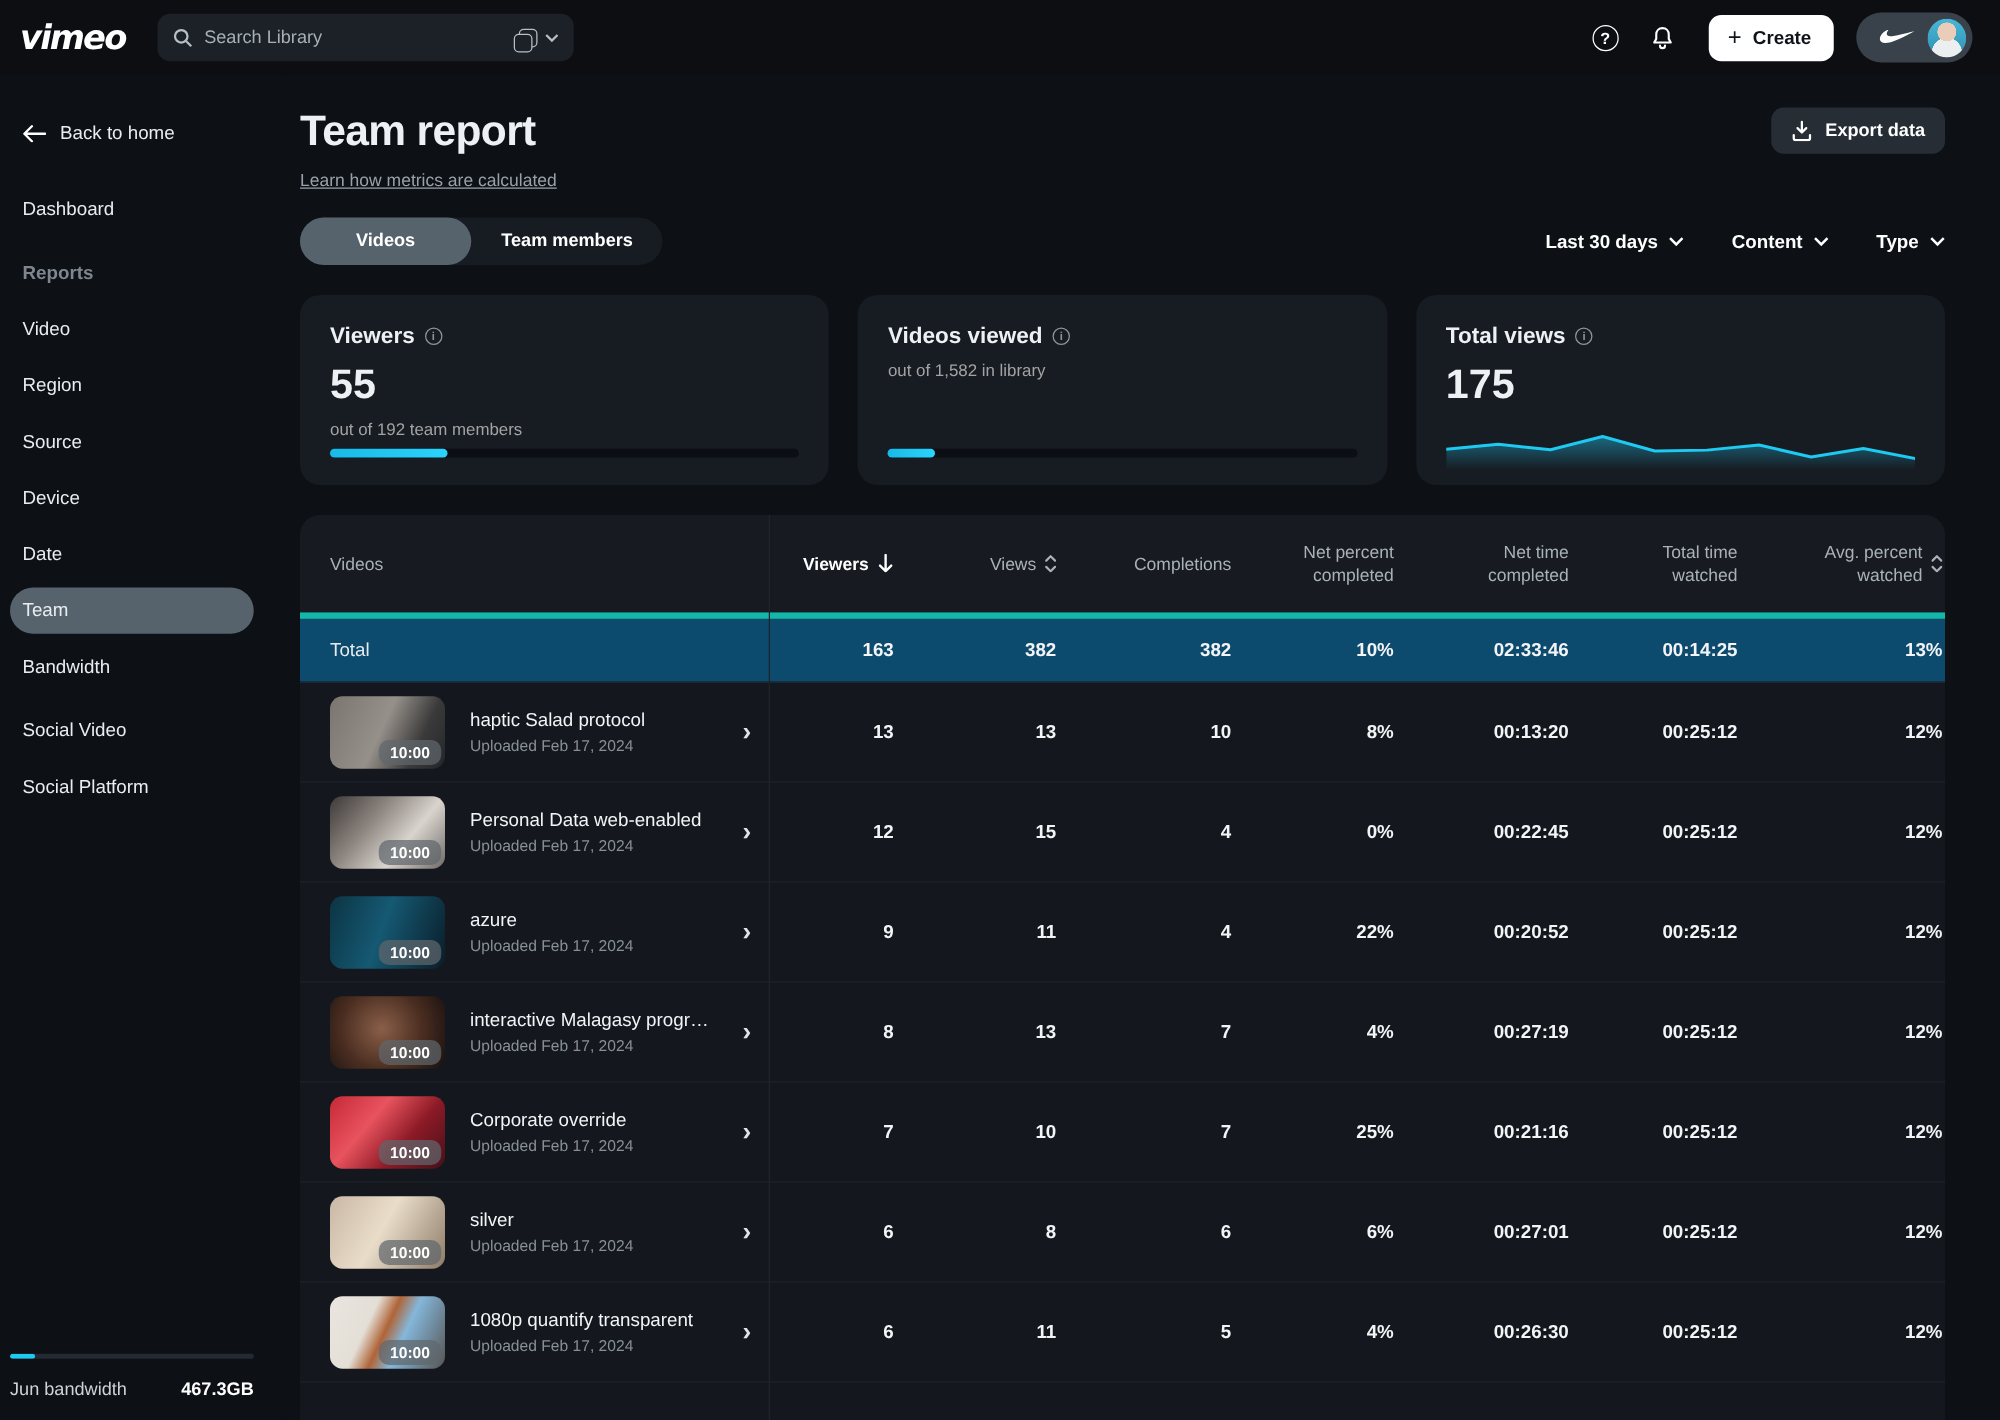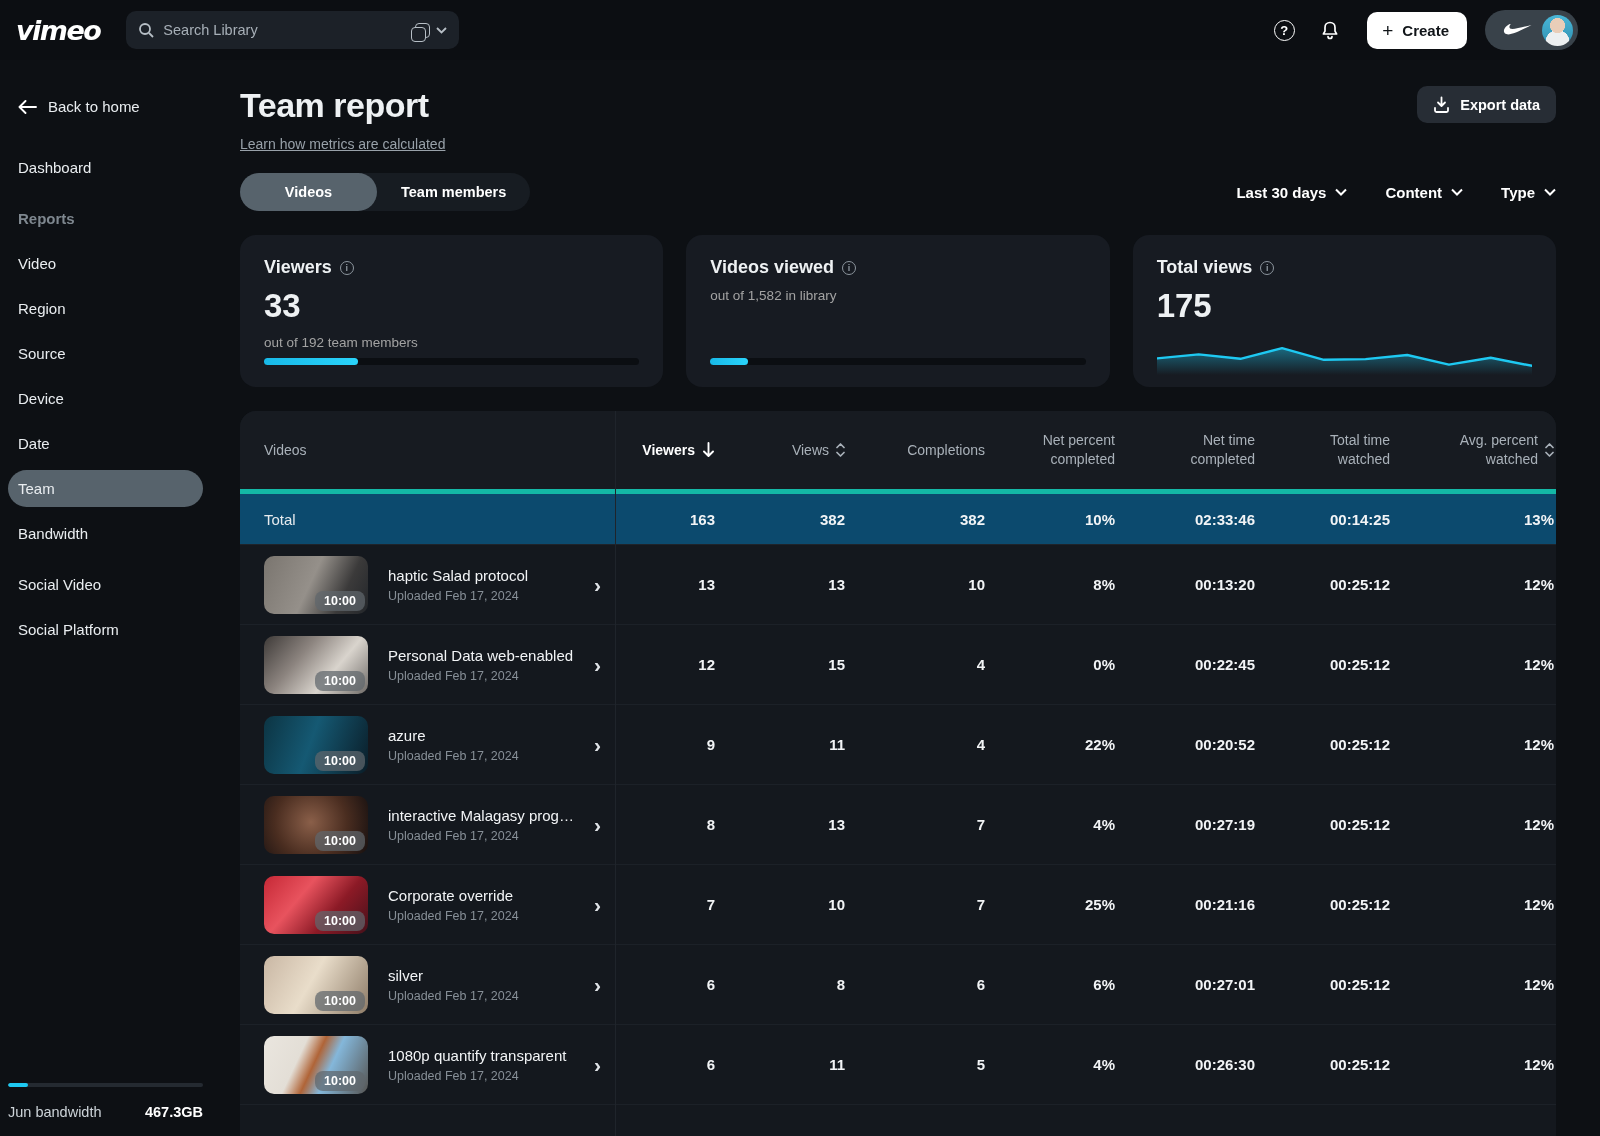--- a/index.html
+++ b/index.html
@@ -81,21 +81,21 @@
   .thead .hcell { text-align:right; line-height:1.35; padding-left:10px; display:flex; justify-content:flex-end; align-items:center; gap:7px; cursor:pointer; }
   .thead .hfirst { text-align:left; padding-left:24px; justify-content:flex-start; cursor:default; }
   .thead .active-sort { color:#fff; font-weight:700; }
   .hwrap { max-width:110px; }
   .total-row { height:56px; background:#0c4a6e; border-top:5px solid #14b8a6; border-bottom:1px solid #1e232a; font-size:15px; }
   .total-row .tfirst { padding-left:24px; color:#e7ebee; }
   .num { text-align:right; font-weight:700; font-size:15px; color:#f2f4f6; }
   .trow { height:80px; border-bottom:1px solid #1c2128; font-size:15px; }
   .trow .num { font-weight:600; }
   .cell-video { display:flex; align-items:center; padding-left:24px; gap:20px; }
-  .thumb { position:relative; width:104px; height:58px; border-radius:10px; flex:0 0 auto; overflow:hidden; cursor:pointer;padding-left:20px; }
+  .thumb { position:relative; width:92px; height:58px; border-radius:10px; flex:0 0 auto; overflow:hidden; cursor:pointer;padding-left:20px; }
   .dur { position:absolute; right:3px; bottom:3px; background:rgba(96,102,108,0.72); color:#fff; font-size:12.5px; font-weight:600; padding:3px 9px; border-radius:8px; }
   .vmeta { flex:1; min-width:0; }
   .vtitle { font-size:15px; color:#f2f4f6; white-space:nowrap; overflow:hidden; text-overflow:ellipsis; cursor:pointer; }
   .vsub { font-size:12.5px; color:#878f97; margin-top:5px; }
   .chev { color:#dfe3e7; font-size:21px; margin-right:14px; cursor:pointer; font-weight:600; }
   .t0 { background:linear-gradient(115deg,#7a756f 0%,#95908a 45%,#3b3a3a 75%,#23262a 100%); }
   .t1 { background:linear-gradient(130deg,#3e3a38 0%,#8c847f 35%,#d9d4cd 65%,#6e6a67 100%); }
   .t2 { background:linear-gradient(110deg,#0c3443 0%,#155973 45%,#0a1d28 100%); }
   .t3 { background:radial-gradient(circle at 45% 45%, #8a5f49 0%, #4a2d20 55%, #171010 100%); }
   .t4 { background:linear-gradient(130deg,#c62836 0%,#e8535e 35%,#8c1a26 65%,#46101a 100%); }
@@ -241,21 +241,21 @@
         </div>
       </div>
     </div>
 
     <div class="cards">
       <div class="card">
         <div class="card-title-row">
           <span class="card-title">Viewers</span>
           <span class="info-icon">i</span>
         </div>
-        <div class="card-value">33</div>
+        <div class="card-value">55</div>
         <div class="card-sub">out of 192 team members</div>
         <div class="prog-track">
             <div class="prog-fill" style="width: 25%;"></div>
           </div>
       </div>
       <div class="card">
         <div class="card-title-row">
           <span class="card-title">Videos viewed</span>
           <span class="info-icon">i</span>
         </div>

